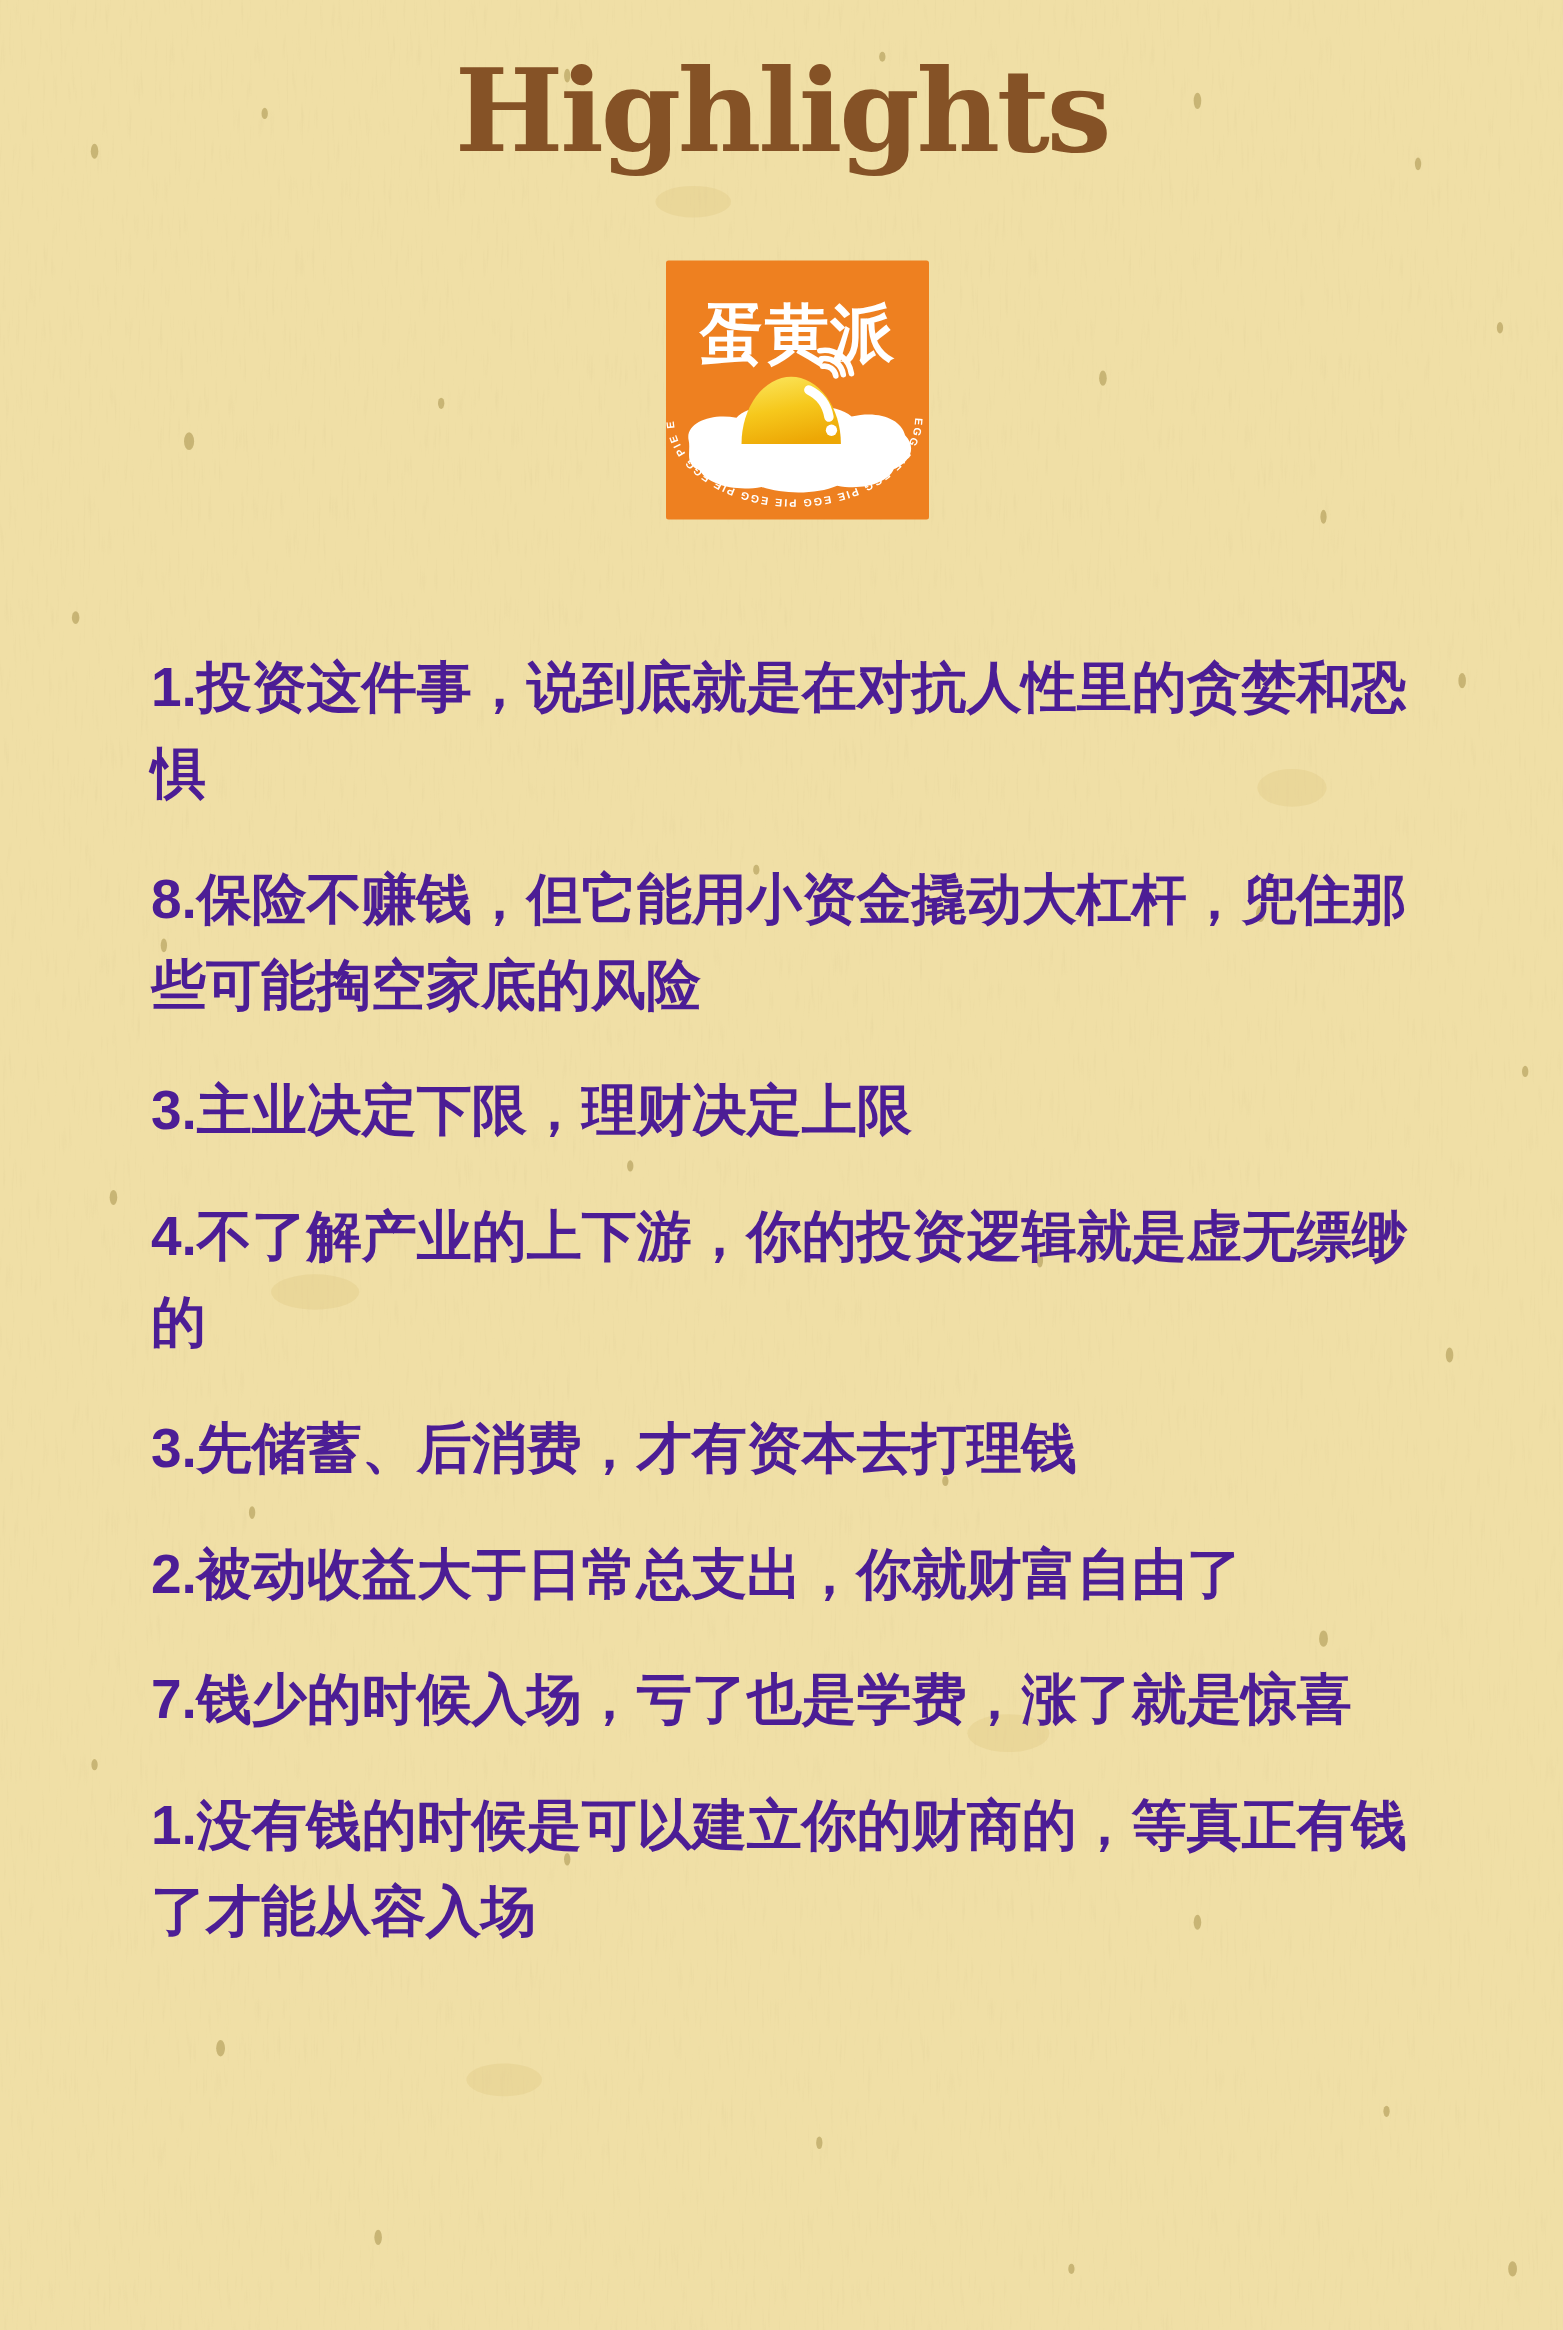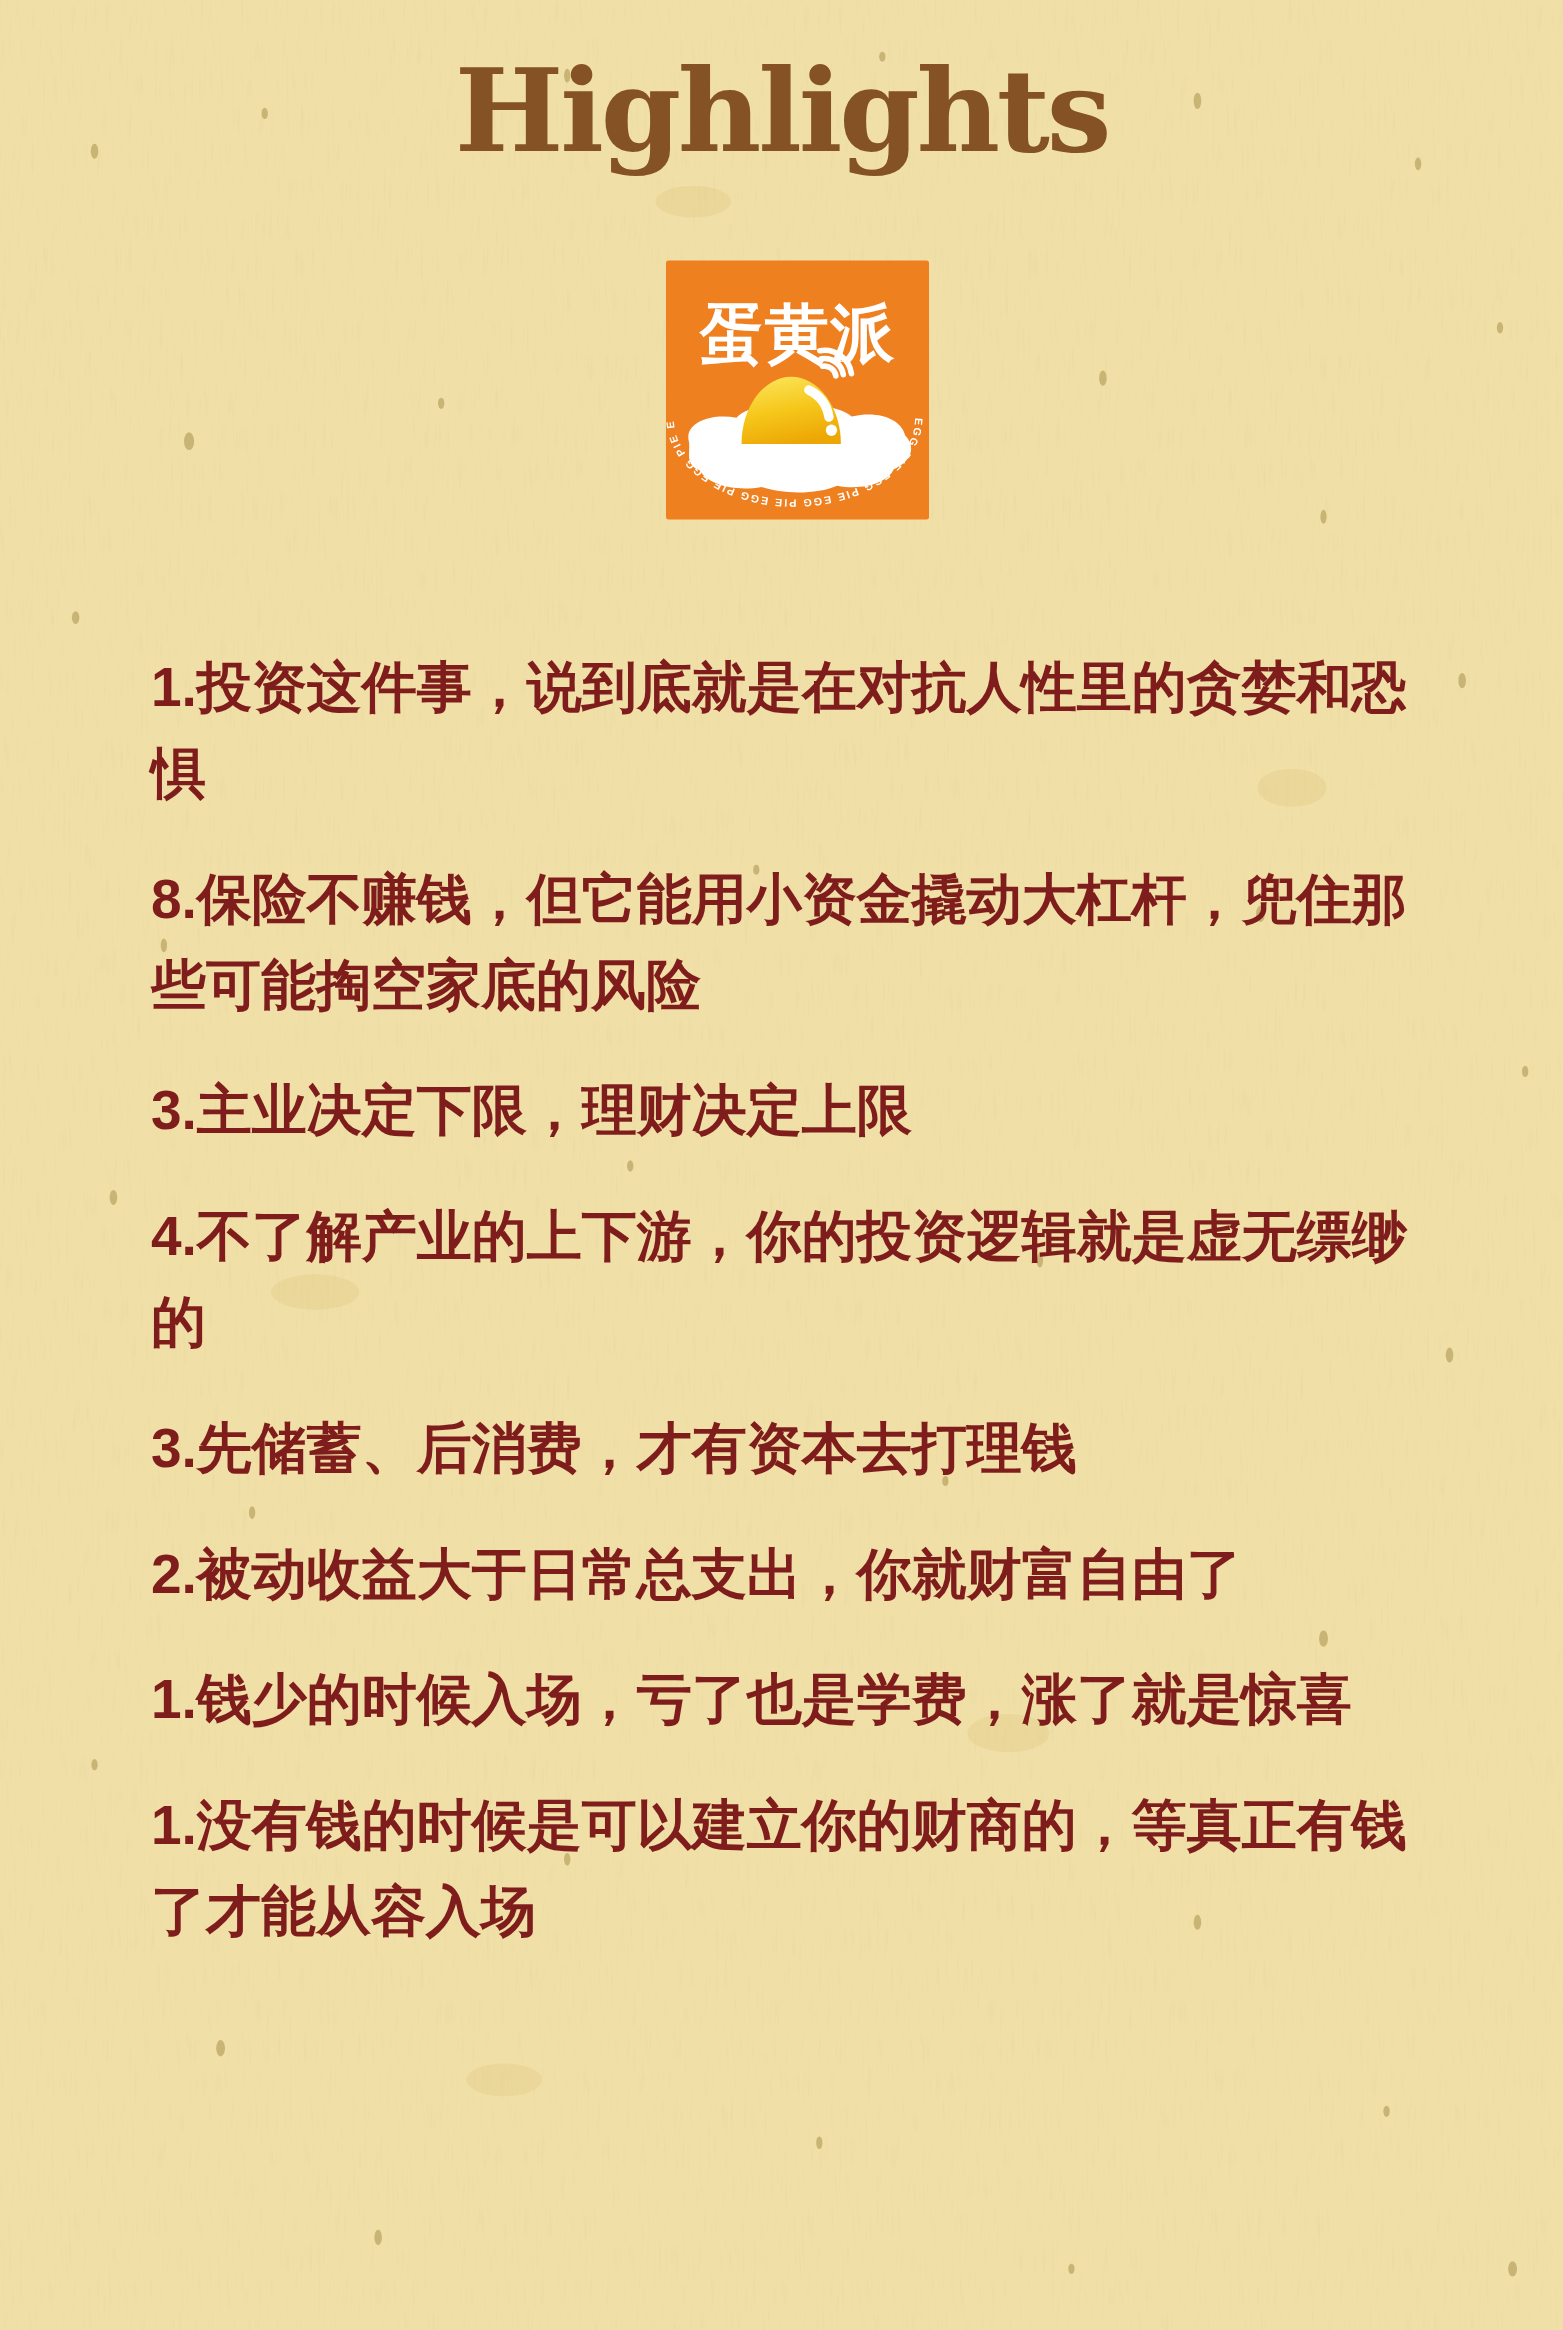--- a/index.html
+++ b/index.html
@@ -41,21 +41,21 @@
   .highlights-list {
     list-style: none;
     margin: 125px 0 0 151px;
     padding: 0;
     width: 1273px;
   }
   .highlights-list li {
     font-size: 55px;
     font-weight: bold;
     line-height: 1.56;
-    color: #7f1d1d;
+    color: #4c1d95;
     word-break: break-all;
     margin: 0 0 40px 0;
   }
 </style>
 </head>
 <body>
 
 <svg class="paper-bg" width="1563" height="2330" viewBox="0 0 2480 3697" xmlns="http://www.w3.org/2000/svg">
   <defs>
     <filter id="grain" x="0" y="0" width="100%" height="100%">
@@ -157,18 +157,18 @@
     </svg>
   </div>
 
   <ul class="highlights-list">
     <li>1.投资这件事，说到底就是在对抗人性里的贪婪和恐惧</li>
     <li>8.保险不赚钱，但它能用小资金撬动大杠杆，兜住那些可能掏空家底的风险</li>
     <li>3.主业决定下限，理财决定上限</li>
     <li>4.不了解产业的上下游，你的投资逻辑就是虚无缥缈的</li>
     <li>3.先储蓄、后消费，才有资本去打理钱</li>
     <li>2.被动收益大于日常总支出，你就财富自由了</li>
-    <li>1.钱少的时候入场，亏了也是学费，涨了就是惊喜</li>
+    <li>7.钱少的时候入场，亏了也是学费，涨了就是惊喜</li>
     <li>1.没有钱的时候是可以建立你的财商的，等真正有钱了才能从容入场</li>
   </ul>
 
 </div>
 
 
 </body></html>

